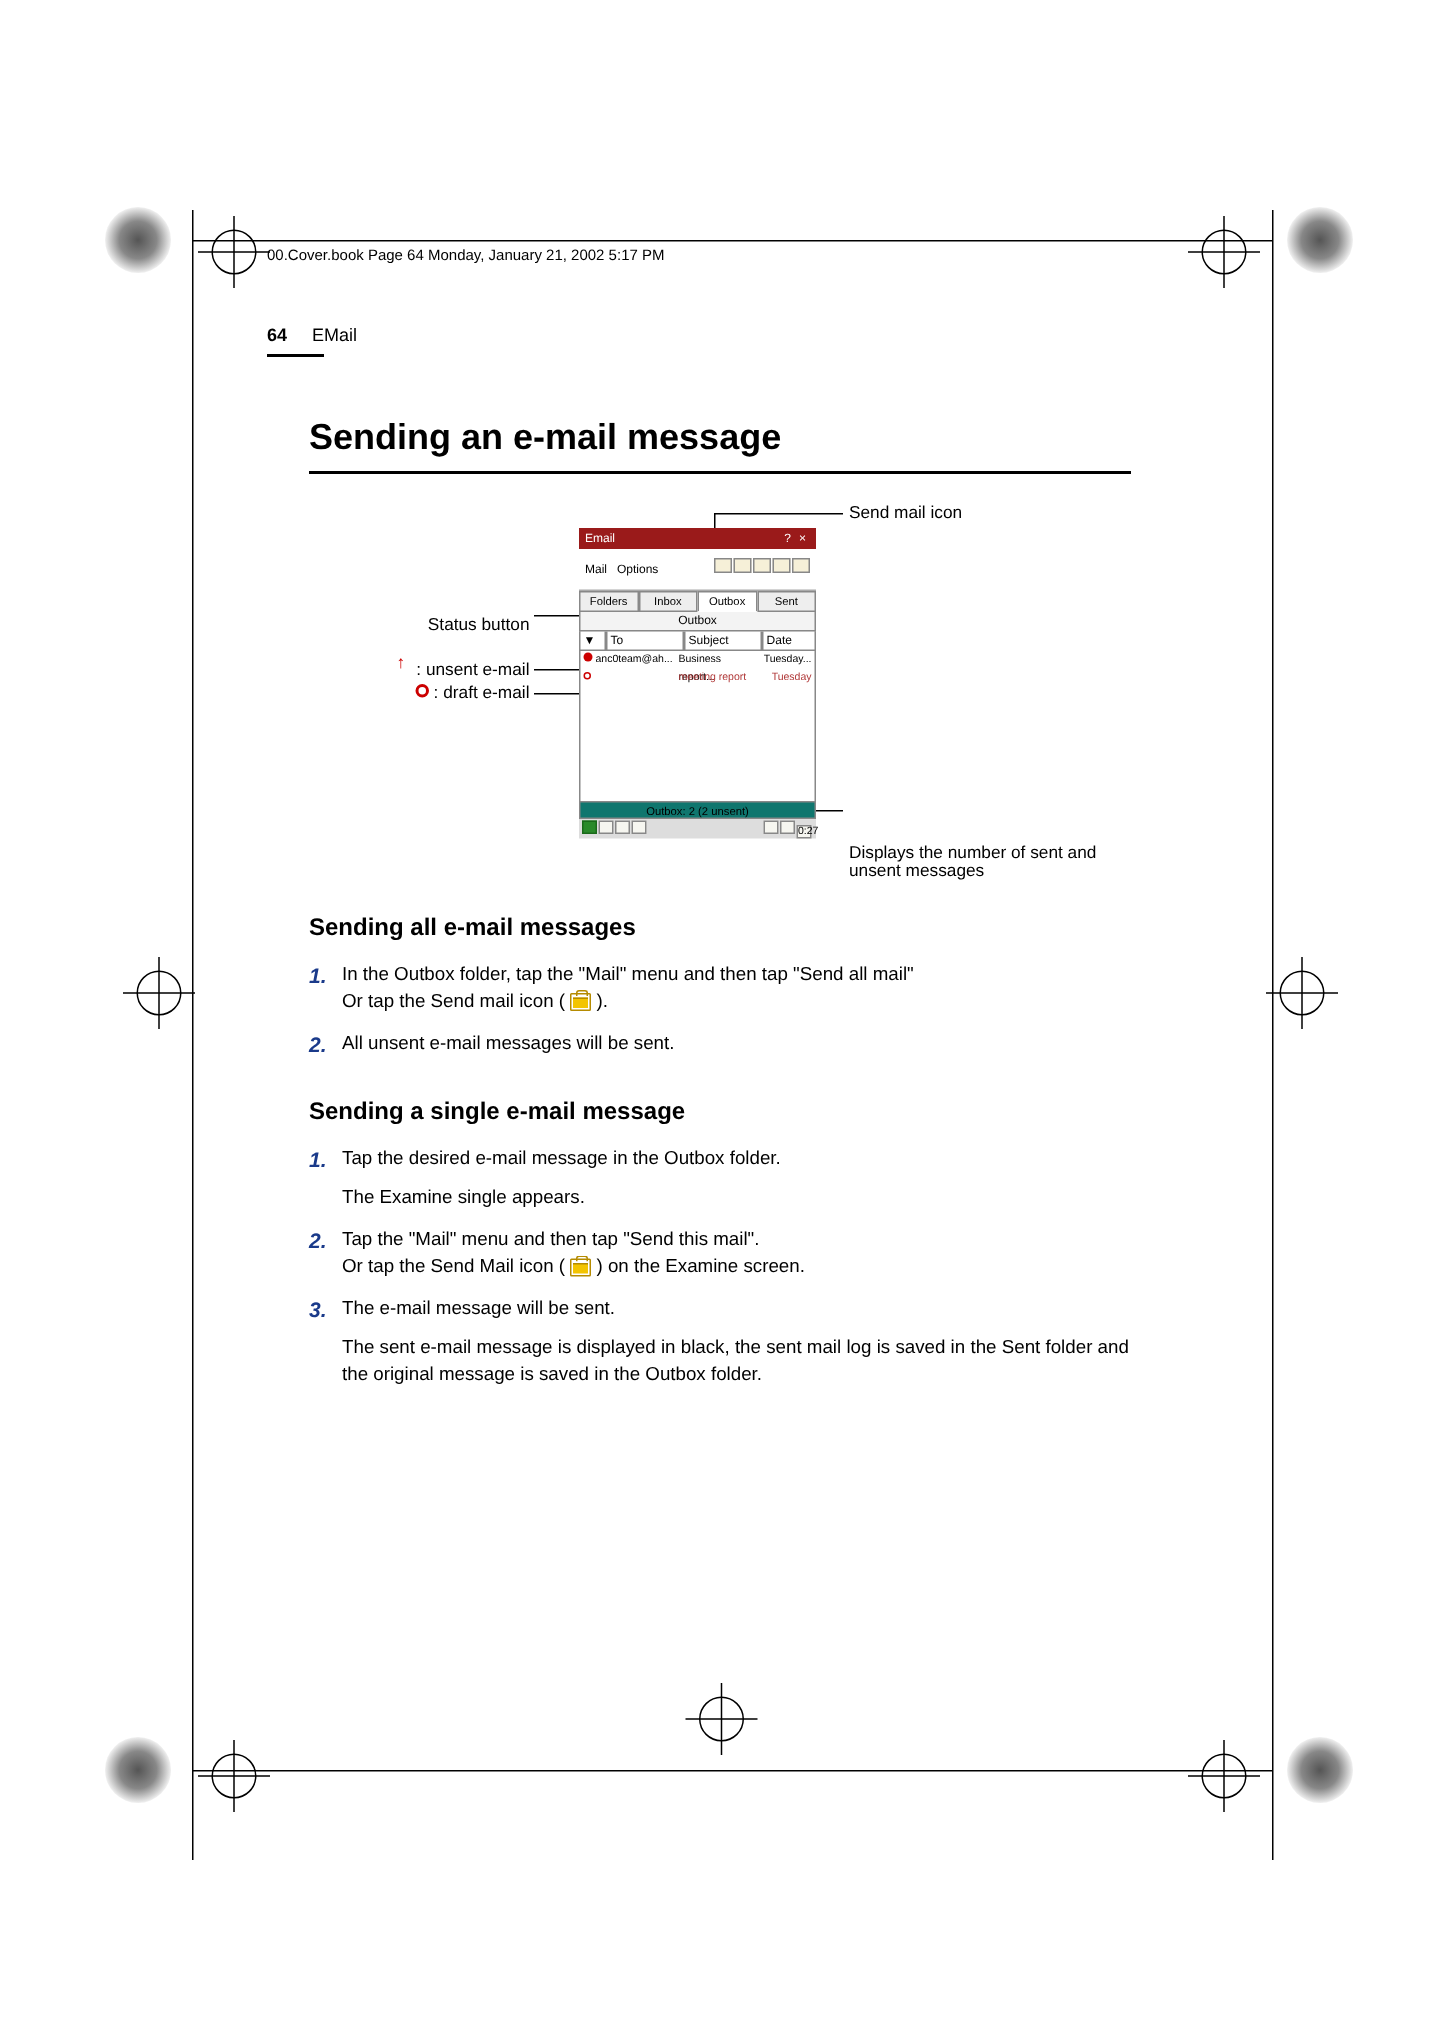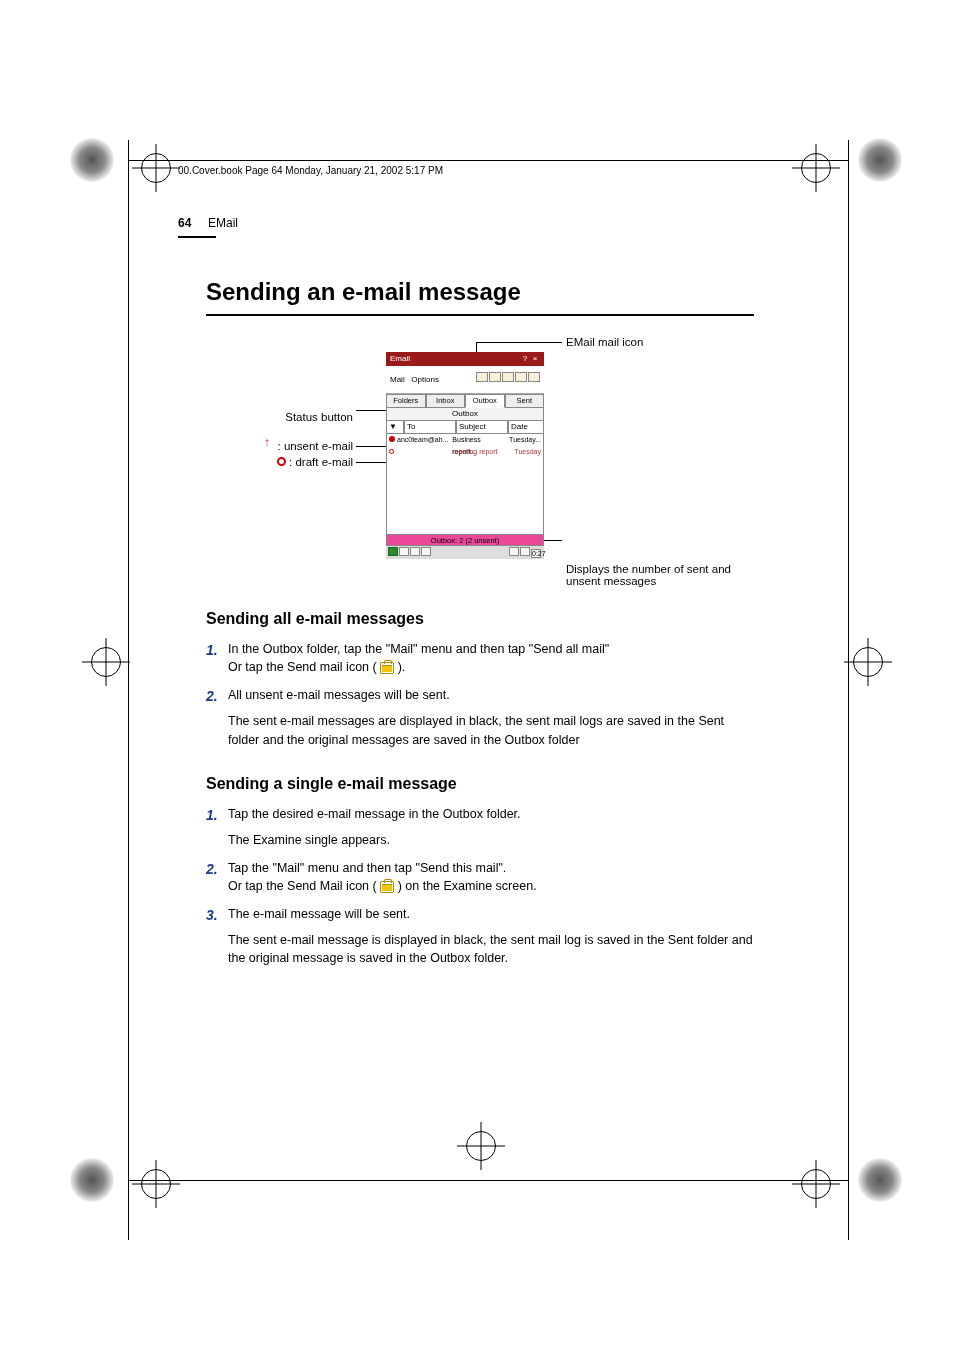--- a/index.html
+++ b/index.html
@@ -133,21 +133,21 @@
   .dev-tabs .active { background:#fff; border-bottom-color:#fff;}
   .dev-sub { height:13px; border:1px solid #888; border-top:none; text-align:center; line-height:12px; background:#f3f3f3;}
   .dev-cols { display:flex; height:13px; }
   .dev-cols div{ border:1px solid #888; border-top:none; line-height:12px; padding:0 2px;}
   .dev-cols .c1{width:18px;} .dev-cols .c2{flex:2;} .dev-cols .c3{flex:2;} .dev-cols .c4{flex:1.3;}
   .dev-row { display:flex; height:12px; font-size:7px;}
   .dev-row div{ padding:0 2px; line-height:12px;}
   .dev-row .c0{width:8px;} .dev-row .c1{flex:2; overflow:hidden;} .dev-row .c2{flex:2;} .dev-row .c3{flex:1.3; text-align:right;}
   .dev-row.r2 .c2,.dev-row.r2 .c3{ color:#b03838;}
   .dev-body{ height:100px; border-left:1px solid #888; border-right:1px solid #888; background:#fff;}
-  .dev-status{ height:12px; text-align:center; line-height:12px; border:1px solid #888; background:#ec4899; font-size:7.5px;}
+  .dev-status{ height:12px; text-align:center; line-height:12px; border:1px solid #888; background:#0f766e; font-size:7.5px;}
   .dev-task{ height:13px; background:#ddd; display:flex; justify-content:space-between; padding:0 2px; align-items:center;}
   .dev-task .l span, .dev-task .r span{ display:inline-block; width:10px; height:9px; border:1px solid #888; margin-right:1px; background:#f6f6f0;}
   .dev-task .g{ background:#2a8a2a !important; border-color:#1a6a1a !important;}
   .dev-task .time{ font-size:7px; }
 
   .dot-r{ position:absolute; width:6px;height:6px;border-radius:50%;background:#c00;}
   .dot-o{ position:absolute; width:5px;height:5px;border:1.5px solid #c00;border-radius:50%;}
 </style>
 </head>
 <body>
@@ -215,21 +215,21 @@
         <span class="pin red"></span>
         <span>: unsent e-mail</span>
       </div>
       <div class="callout" style="left:40px; top:112px; width:135px;">
         <span class="pin circle"></span>
         <span>: draft e-mail</span>
       </div>
       <div class="lead" style="left:178px; top:102px; width:32px;"></div>
       <div class="lead" style="left:178px; top:118px; width:34px;"></div>
 
-      <div class="callout right" style="left:388px; top:-8px; width:180px;">EMail mail icon</div>
+      <div class="callout right" style="left:388px; top:-8px; width:180px;">Send mail icon</div>
       <div class="lead-v" style="left:298px; top:-2px; height:24px;"></div>
       <div class="lead" style="left:298px; top:-2px; width:86px;"></div>
 
       <div class="callout right" style="left:388px; top:190px; width:188px;margin-top:29px;">Displays the number of sent and unsent messages</div>
       <div class="lead" style="left:330px; top:196px; width:54px;"></div>
 
       <div class="device">
         <div class="dev-title">
           <span>Email</span>
           <span class="r"><span>?</span><span>×</span></span>
@@ -286,21 +286,20 @@
           <span>In the Outbox folder, tap the "Mail" menu and then tap "Send all mail"</span><br>
           <span>Or tap the Send mail icon (</span>
           <span class="inline-icon"></span>
           <span>).</span>
         </span>
       </li>
       <li>
         <span class="step-num">2.</span>
         <span class="step-body">
           <span>All unsent e-mail messages will be sent.</span>
-          <div class="note">The sent e-mail messages are displayed in black, the sent mail logs are saved in the Sent folder and the original messages are saved in the Outbox folder</div>
         </span>
       </li>
     </ul>
 
     <h2>Sending a single e-mail message</h2>
     <ul class="step-list">
       <li>
         <span class="step-num">1.</span>
         <span class="step-body">
           <span>Tap the desired e-mail message in the Outbox folder.</span>

